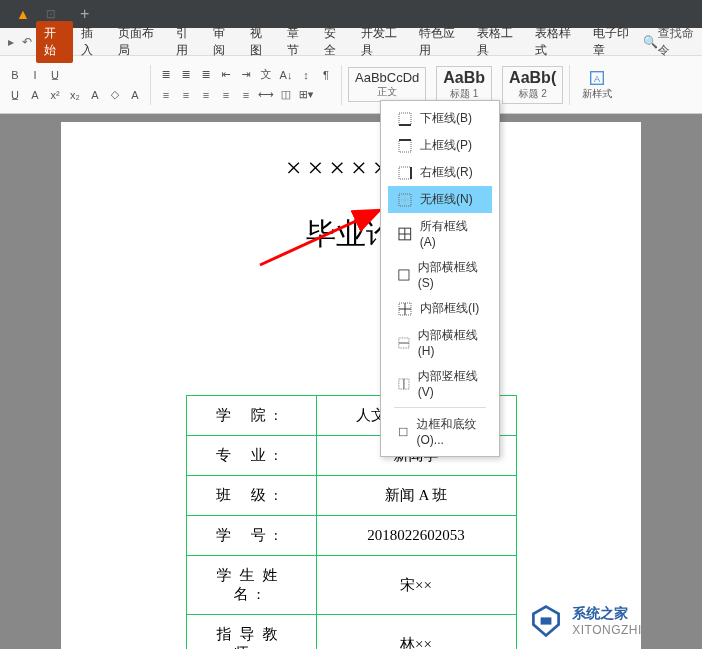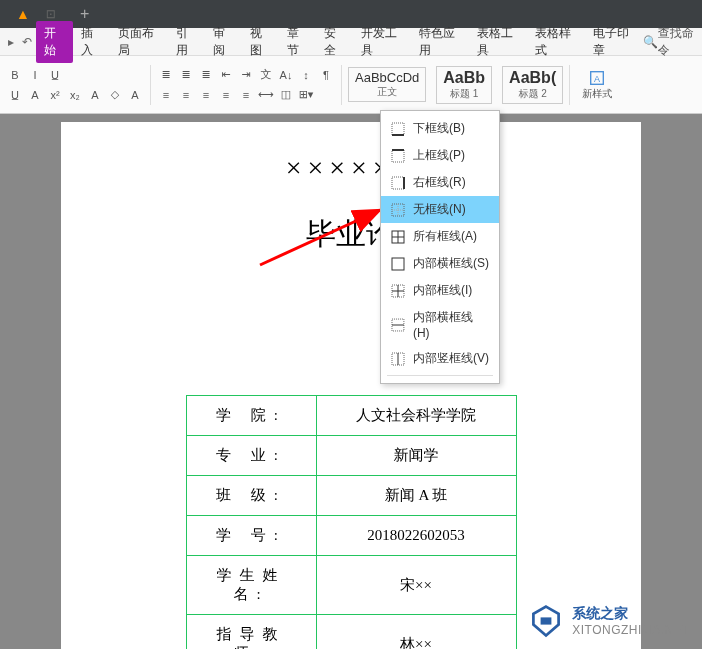--- a/index.html
+++ b/index.html
@@ -7,21 +7,21 @@
     
     
     .titlebar { background: #3c4043; height: 28px; display: flex; align-items: center; padding: 0 8px; }
     .tab-warning { color: #ff9800; font-size: 14px; margin: 0 8px; }
     .tab-empty { color: #666; margin: 0 8px; }
     .tab-plus { color: #aaa; font-size: 16px; margin-left: 16px; cursor: pointer; }
     
     
     .menubar { background: #f5f5f5; height: 28px; display: flex; align-items: center; padding: 0 4px; border-bottom: 1px solid #ddd; }
     .menu-item { padding: 4px 8px; font-size: 12px; color: #333; cursor: pointer; }
-    .menu-item.active { background: #a21caf; color: #fff; border-radius: 2px; }
+    .menu-item.active { background: #c2410c; color: #fff; border-radius: 2px; }
     .menu-icon { color: #666; margin: 0 4px; cursor: pointer; }
     .menu-spacer { flex: 1; }
     .search-cmd { display: flex; align-items: center; color: #555; font-size: 12px; }
     
     
     .toolbar { background: #fafafa; height: 58px; display: flex; align-items: center; padding: 4px 6px; border-bottom: 1px solid #ccc; gap: 2px; }
     .tool-group { display: flex; flex-direction: column; gap: 2px; }
     .tool-row { display: flex; gap: 2px; align-items: center; }
     .tool-btn { width: 18px; height: 18px; display: flex; align-items: center; justify-content: center; color: #555; font-size: 11px; cursor: pointer; }
     .tool-sep { width: 1px; height: 40px; background: #ddd; margin: 0 4px; }
@@ -38,21 +38,21 @@
     .doc-title { font-family: "SimSun", serif; font-size: 28px; text-align: center; letter-spacing: 6px; margin: 10px 0 30px; }
     .doc-subtitle { font-family: "SimSun", serif; font-size: 30px; text-align: center; margin: 20px 0; }
     
     
     .info-table { border-collapse: collapse; margin: 140px auto 0; }
     .info-table td { border: 1px solid #22c55e; padding: 10px 20px; font-family: "SimSun", serif; font-size: 15px; text-align: center; }
     .info-table td:first-child { width: 130px; letter-spacing: 8px; }
     .info-table td:last-child { width: 200px; }
     
     
-    .dropdown { position: absolute; top: 110px; left: 380px; background: #fff; border: 1px solid #bbb; box-shadow: 2px 2px 6px rgba(0,0,0,0.2); padding: 4px 0; width: 120px; z-index: 100; }
+    .dropdown { position: absolute; top: 100px; left: 380px; background: #fff; border: 1px solid #bbb; box-shadow: 2px 2px 6px rgba(0,0,0,0.2); padding: 4px 7px; width: 120px; z-index: 100; }
     .dropdown-item { display: flex; align-items: center; padding: 5px 10px; font-size: 12px; color: #333; cursor: pointer; gap: 8px; }
     .dropdown-item:hover, .dropdown-item.hover { background: #7dd3fc; }
     .dropdown-sep { height: 1px; background: #ddd; margin: 3px 6px; }
     .dd-icon { width: 14px; height: 14px; display: inline-block; }
     
     
     .arrow-svg { position: absolute; top: 170px; left: 250px; z-index: 99; pointer-events: none; }
     
     
     .watermark { position: absolute; bottom: 10px; right: 12px; display: flex; align-items: center; gap: 8px; z-index: 200; }
@@ -258,20 +258,26 @@
     <span>内部横框线(H)</span>
   </div>
   <div class="dropdown-item">
     <svg class="dd-icon" viewBox="0 0 14 14">
         <rect class="border-icon" x="1" y="1" width="12" height="12" stroke-dasharray="1,1"></rect>
         <line x1="7" y1="1" x2="7" y2="13" stroke="#333"></line>
       </svg>
     <span>内部竖框线(V)</span>
   </div>
   <div class="dropdown-sep"></div>
+  <div class="dropdown-item">
+    <svg class="dd-icon" viewBox="0 0 14 14">
+        <rect x="2" y="2" width="10" height="10" fill="none" stroke="#666"></rect>
+      </svg>
+    <span>边框和底纹(O)...</span>
+  </div>
 </div>
 
 <svg class="arrow-svg" width="160" height="100">
   <defs>
     <marker id="arrowhead" markerWidth="10" markerHeight="8" refX="9" refY="4" orient="auto">
       <polygon points="0 0, 10 4, 0 8" fill="#ff0000"></polygon>
     </marker>
   </defs>
   <line x1="10" y1="95" x2="130" y2="40" stroke="#ff0000" stroke-width="3" marker-end="url(#arrowhead)"></line>
 </svg>

